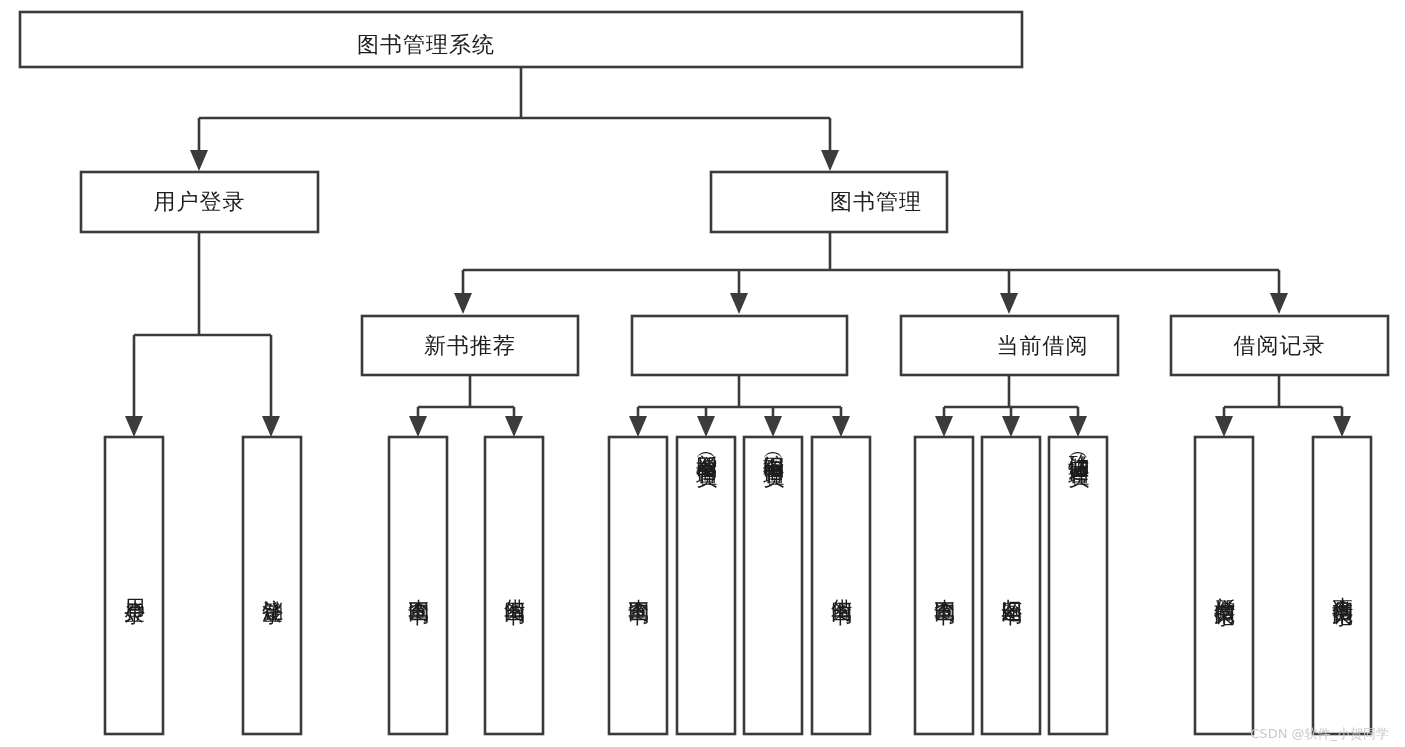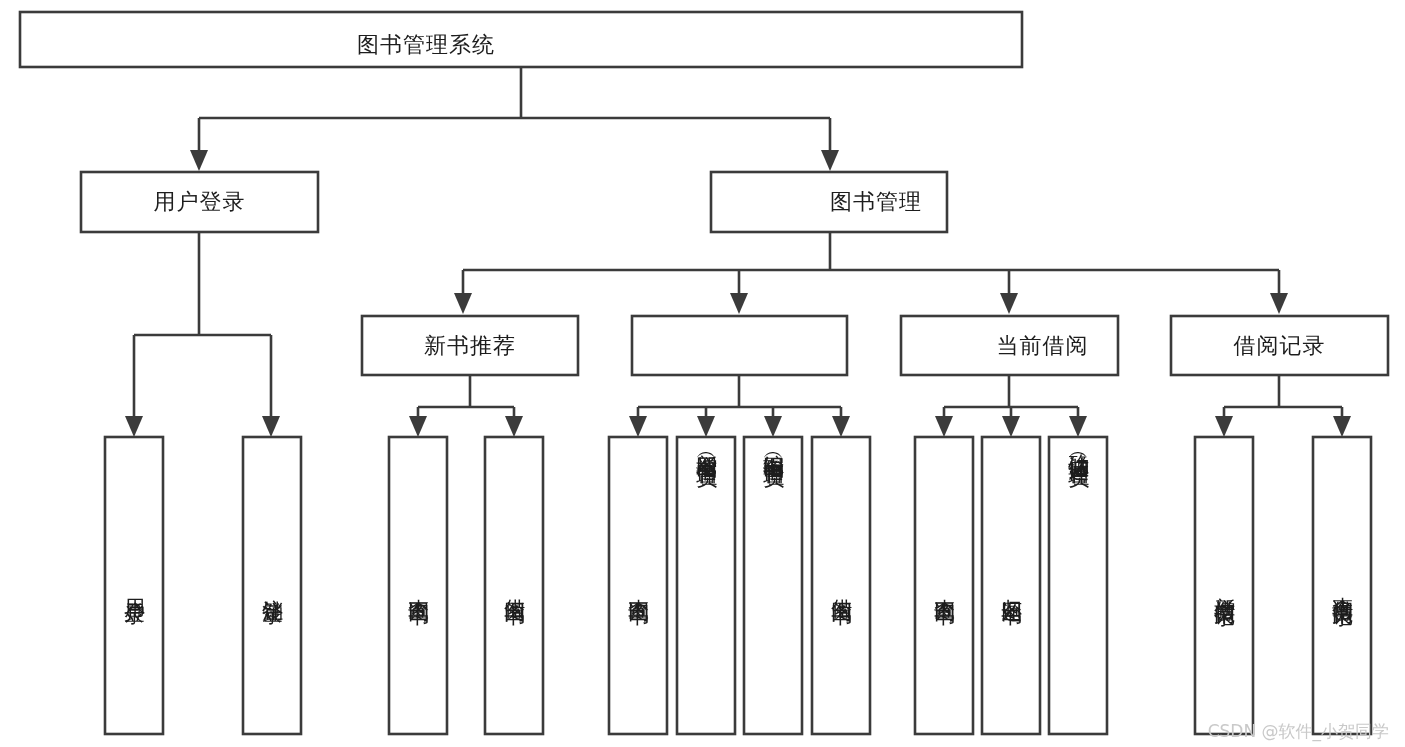--- a/index.html
+++ b/index.html
@@ -71,21 +71,21 @@
     font-size: 22px;
     color: #1d1d1d;
     white-space: nowrap;
     letter-spacing: 1px;
   }
   .watermark {
     position: absolute;
     right: 16px;
     bottom: 4px;
     font-family: "DejaVu Sans", "Liberation Sans", sans-serif;
-    font-size: 17px;
+    font-size: 13px;
     color: #c9c9c9;
     white-space: nowrap;
     pointer-events: none;
   }
 </style>
 </head>
 <body>
 
 <div id="diagram-root">
 

